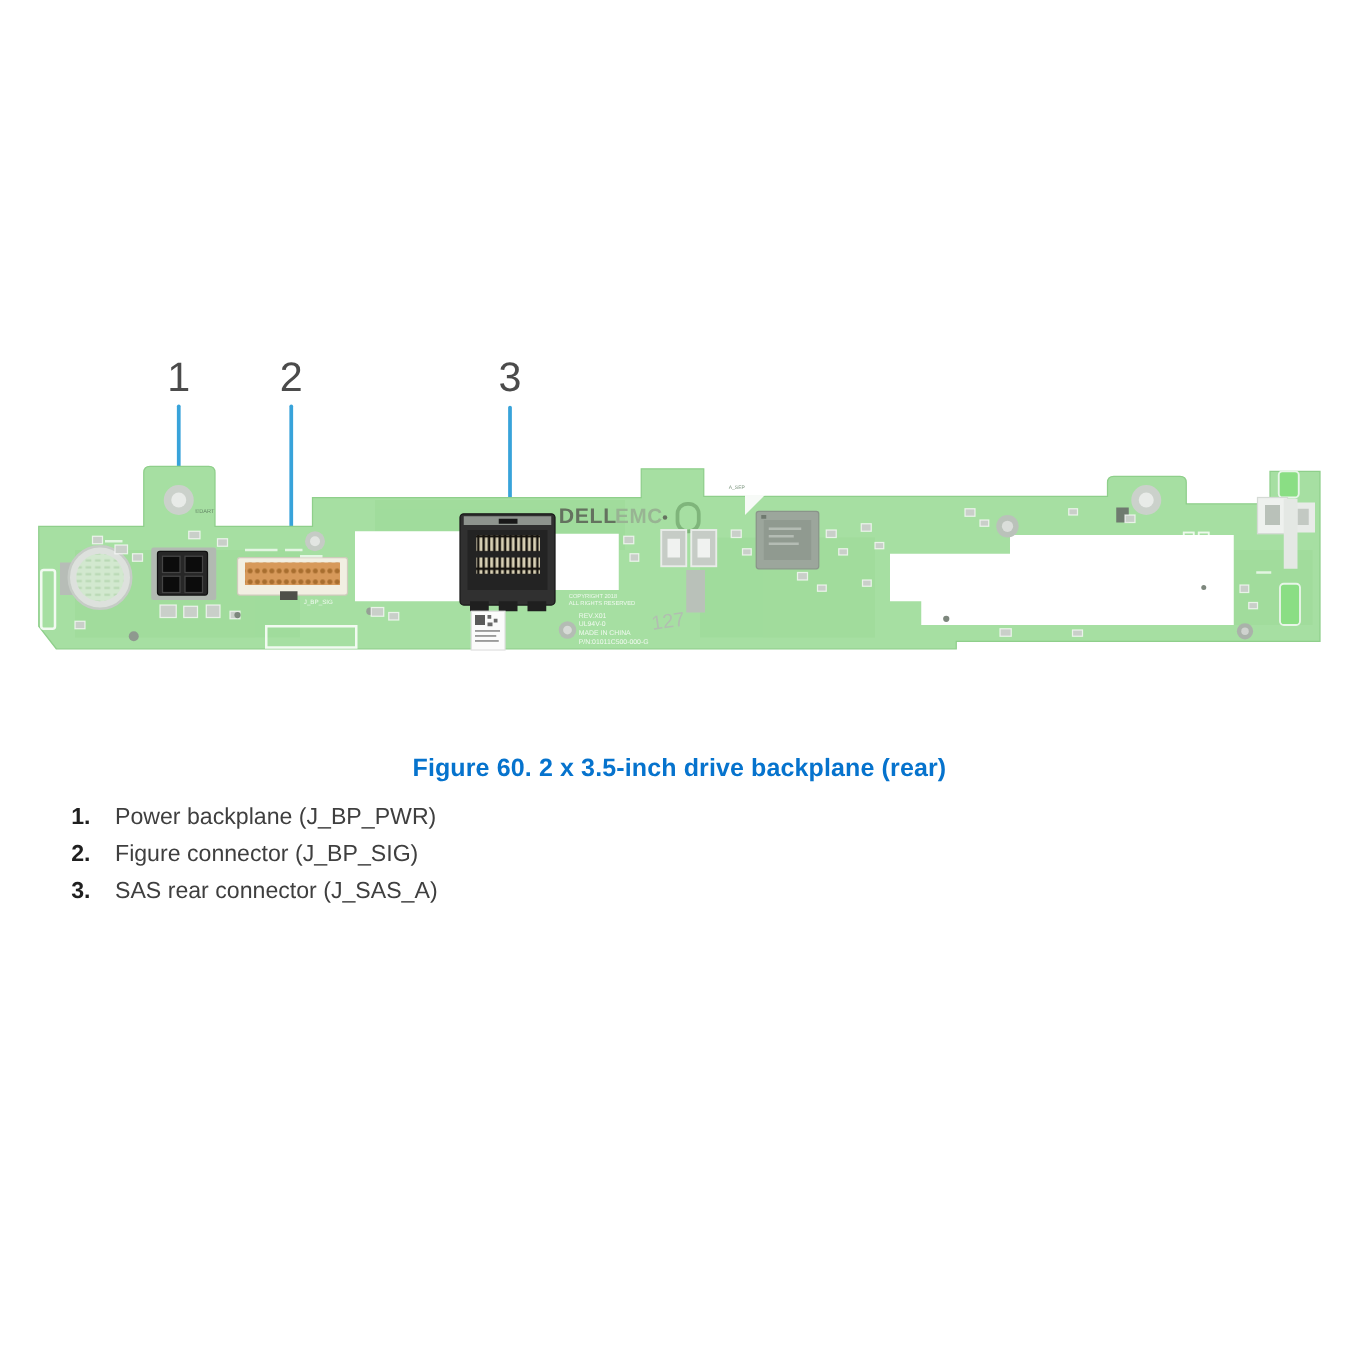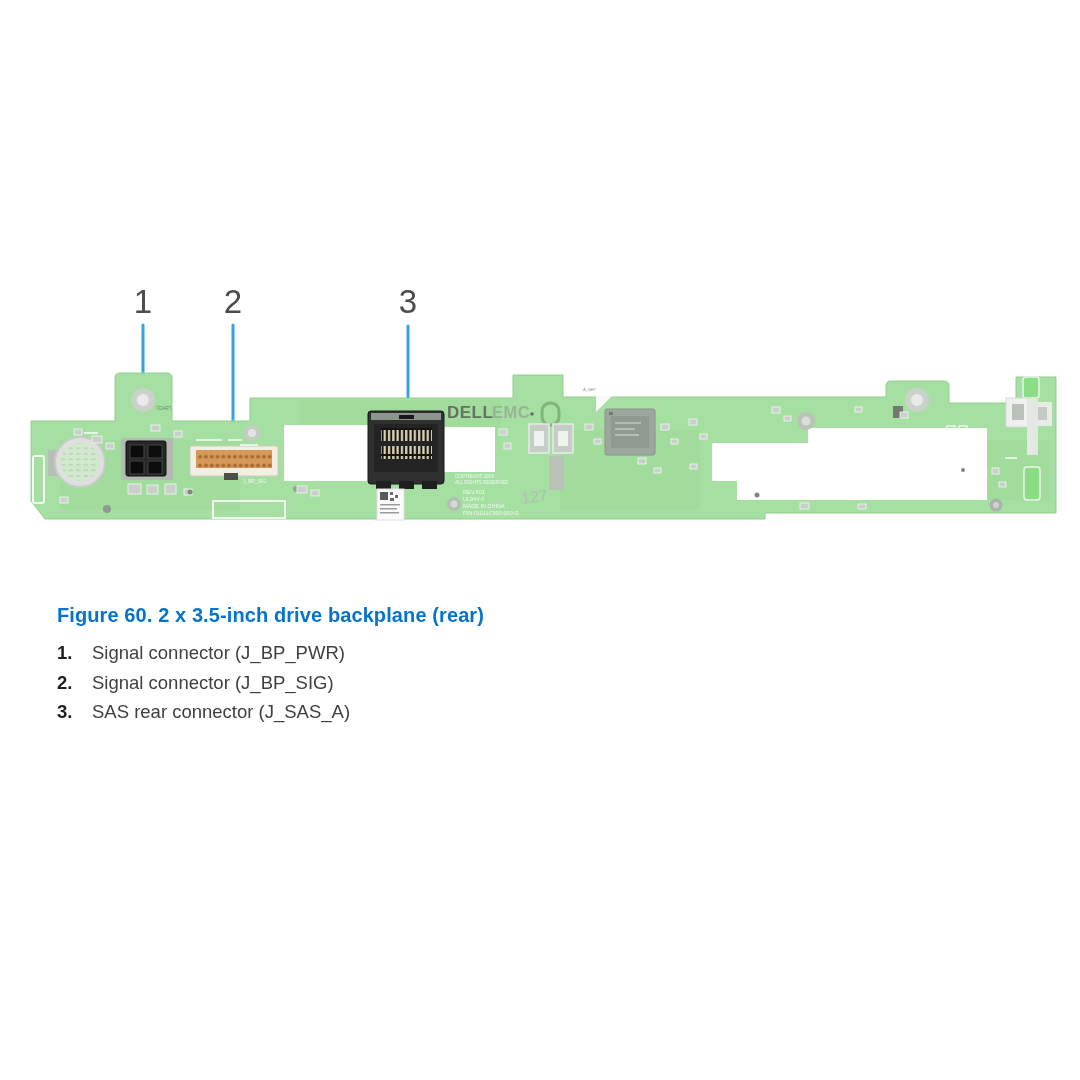--- a/index.html
+++ b/index.html
@@ -1,21 +1,21 @@
 <!DOCTYPE html>
 <html><head>
 <meta charset="utf-8">
 <style>
   html,body{margin:0;padding:0;background:#fff;}
   .canvas{position:relative;width:1080px;height:1080px;background:#fff;overflow:hidden;
           font-family:"Liberation Sans",sans-serif;}
   .diagram-svg{position:absolute;left:0;top:0;}
   .callout-num{font-family:"Liberation Sans",sans-serif;font-size:33px;fill:#4b4b4b;}
   .caption-block{position:absolute;left:57px;top:604px;width:700px;}
-  .figure-caption{margin:0;font-size:20px;font-weight:bold;color:#0673cd;letter-spacing:0.1px;}
+  .figure-caption{margin:0;font-size:20px;font-weight:bold;color:#0673cd;letter-spacing:0.1px;text-align:right;}
   .legend{position:absolute;left:57px;top:642px;width:700px;}
   .legend-row{display:flex;align-items:baseline;height:29.5px;font-size:18.5px;color:#3f3f3f;}
   .legend-row .num{display:inline-block;width:35px;font-weight:bold;color:#1f1f1f;}
   .silk{fill:#ffffff;opacity:0.82;font-family:"Liberation Sans",sans-serif;}
   .tinydash{fill:#ffffff;opacity:0.7;}
 </style>
 </head>
 <body>
 
 <div class="canvas">
@@ -224,25 +224,25 @@
     </g>
   </svg>
 
   <div class="caption-block">
     <h3 class="figure-caption">Figure 60. 2 x 3.5-inch drive backplane (rear)</h3>
   </div>
 
   <div class="legend">
     <div class="legend-row">
       <span class="num">1.</span>
-      <span class="lbl">Signal connector (J_BP_PWR)</span>
+      <span class="lbl">Power backplane (J_BP_PWR)</span>
     </div>
     <div class="legend-row">
       <span class="num">2.</span>
-      <span class="lbl">Signal connector (J_BP_SIG)</span>
+      <span class="lbl">Figure connector (J_BP_SIG)</span>
     </div>
     <div class="legend-row">
       <span class="num">3.</span>
       <span class="lbl">SAS rear connector (J_SAS_A)</span>
     </div>
   </div>
 
 </div>
 
 </body></html>

